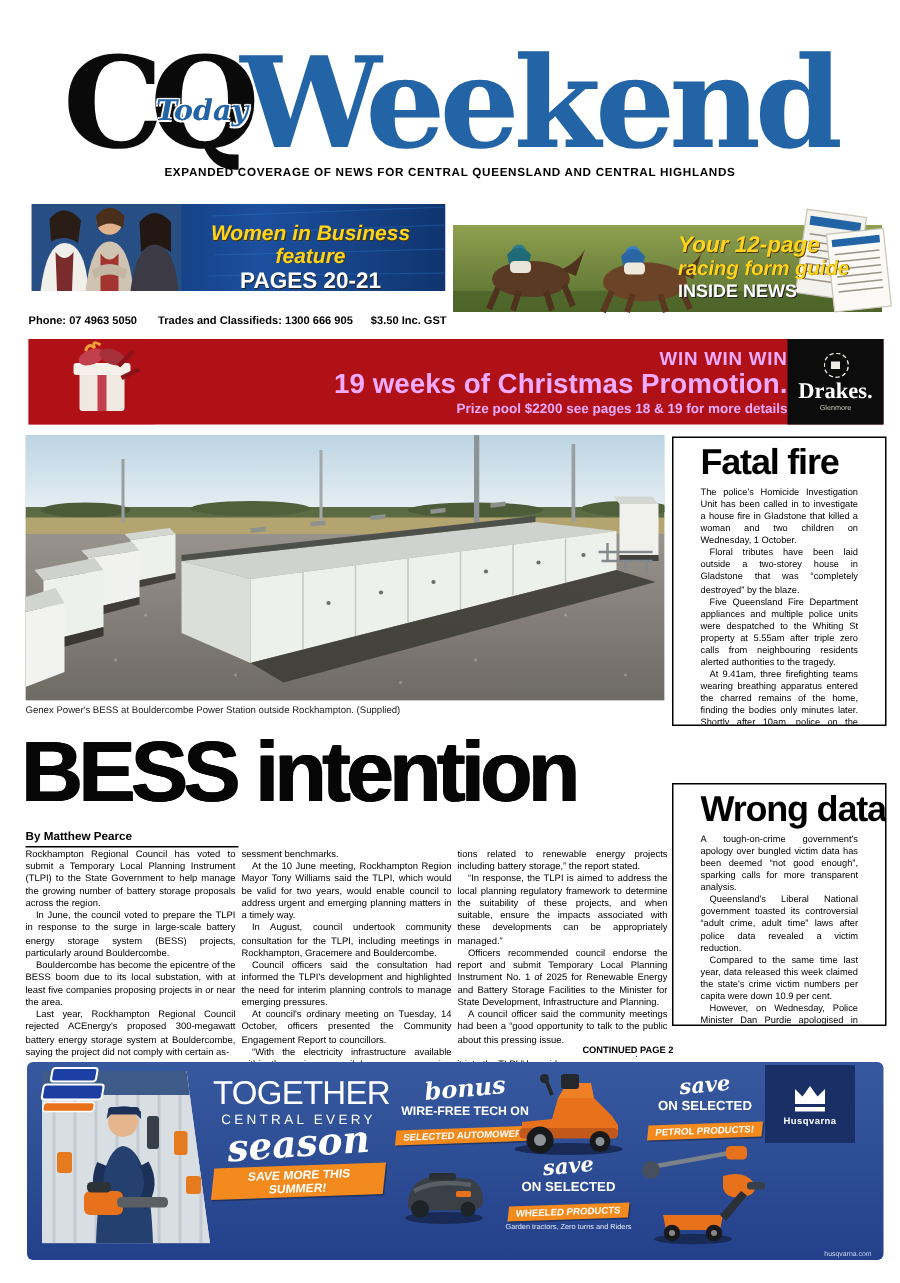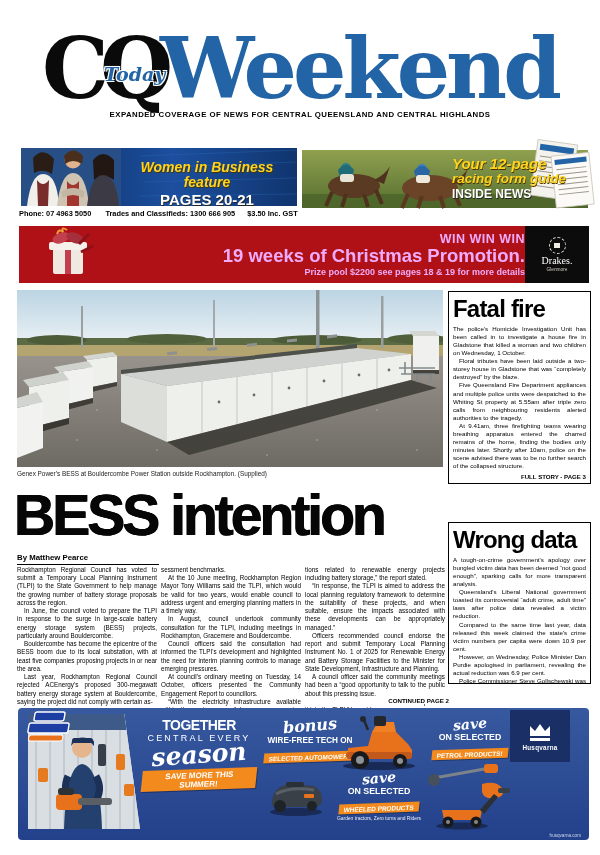--- a/index.html
+++ b/index.html
@@ -12,21 +12,21 @@
   .brand{position:relative;display:inline-block;white-space:nowrap;line-height:.92}
   .brand-cq{font-family:"DejaVu Serif",serif;font-weight:bold;font-size:84px;letter-spacing:-9px;color:#0a0a0a}
   .brand-weekend{font-family:"DejaVu Serif",serif;font-weight:bold;font-size:84px;letter-spacing:-4px;color:#2264a5;margin-left:-4px}
   .brand-today{position:absolute;left:62px;top:36px;font-family:"DejaVu Serif",serif;font-style:italic;font-weight:bold;
     font-size:19px;color:#2264a5;
     text-shadow:-1px -1px 0 #fff,1px -1px 0 #fff,-1px 1px 0 #fff,1px 1px 0 #fff,0 0 2px #fff}
   .tagline{margin-top:3px;font-size:7.8px;font-weight:bold;letter-spacing:.45px}
 
   
   .promo{overflow:visible}
-  .promo-left{left:21px;top:148px;width:276px;height:58px}
+  .promo-left{left:21px;top:136px;width:276px;height:58px}
   .promo-right{left:302px;top:150px;width:286px;height:58px}
   .promo svg{display:block}
   .p-yellow{color:#ffd41d;font-weight:bold;font-style:italic;text-shadow:.6px .6px 0 #4a3300;line-height:1.05}
   .p-white{color:#fff;font-weight:800;text-shadow:.6px .6px 0 #222;line-height:1.05}
   .promo-left .ptext{position:absolute;left:102px;top:12px;width:168px;text-align:center}
   .promo-right .ptext{position:absolute;left:150px;top:6px;width:118px;text-align:left}
 
   
   .infobar{left:19px;top:209px;width:570px;display:flex;font-size:7.4px;font-weight:bold}
   .infobar .l span{margin-right:12px}
@@ -36,54 +36,54 @@
   .win-gift{width:84px;height:57px;flex:none}
   .win-text{flex:1;text-align:right;color:#f0abfc;line-height:1.12}
   .win-l1{font-size:12.5px;font-weight:800;letter-spacing:.5px}
   .win-l2{font-size:18.5px;font-weight:800}
   .win-l3{font-size:9px;font-weight:bold;margin-top:1px}
   .win-drakes{width:64px;height:57px;background:#0c0c0c;flex:none;display:flex;flex-direction:column;
     align-items:center;justify-content:center;color:#fff}
   .drakes-ring{width:15px;height:15px;border:1px dashed #e7e3da;border-radius:50%;display:flex;
     align-items:center;justify-content:center;margin-bottom:2px}
   .drakes-ring i{display:block;width:6px;height:5px;background:#efece4}
-  .drakes-name{font-family:"Liberation Serif",serif;font-size:10px;font-weight:normal;line-height:1}
+  .drakes-name{font-family:"Liberation Serif",serif;font-size:15px;font-weight:bold;line-height:1}
   .drakes-sub{font-size:4.8px;color:#cfcabe;margin-top:1px}
 
   
   .photo{left:17px;top:290px;width:426px;height:177px;background:#cfd8d8}
   .caption{left:17px;top:470px;width:426px;font-size:6.4px;color:#1a1a1a}
   .headline{left:14px;top:487px;width:440px;font-size:57px;font-weight:900;letter-spacing:-3px;line-height:1;
     color:#060606;text-shadow:.6px 0 #060606,-.4px 0 #060606}
   .byline{left:17px;top:553px;width:142px;font-size:7.8px;font-weight:800;
     border-bottom:1.2px solid #000;padding-bottom:1.5px}
   .cols{left:17px;top:566px;width:428px;height:142px;display:flex;gap:4px;overflow:hidden}
   .col{width:140px;font-size:6.3px;line-height:1.31;text-align:justify}
   .col p{margin:0;text-indent:7px}
   .col p:first-child{text-indent:0}
   .continued{left:305px;top:697px;width:140px;text-align:right;font-size:6.2px;font-weight:800;background:#fff;padding-left:4px}
 
   
-  .sidebox{left:448px;width:143px;border:1.3px solid #000;padding:5px 4px 4px;box-sizing:border-box;overflow:hidden;background:#fff}
+  .sidebox{left:448px;width:143px;border:1.3px solid #000;padding:5px 18px 4px;box-sizing:border-box;overflow:hidden;background:#fff}
   .sidebox-1{top:291px;height:193px}
   .sidebox-2{top:522px;height:162px}
   .sidebox h2{margin:0 0 4px;font-size:24px;font-weight:bold;letter-spacing:-.8px;line-height:1;white-space:nowrap}
   .sidebox p{margin:0;font-size:6.2px;line-height:1.3;text-align:justify;text-indent:6px}
   .sidebox p:first-child{text-indent:0}
   .sb-footer{text-align:right;font-size:6.1px;font-weight:800;margin-top:3px}
 
   
   .ad{left:18px;top:708px;width:571px;height:132px;background:linear-gradient(180deg,#37599f,#23418b);
     border-radius:4px;overflow:hidden}
   .ad *{box-sizing:border-box}
   .ad-photo{position:absolute;left:10px;top:6px;width:112px;height:115px;
     clip-path:polygon(0 0,86% 0,100% 100%,0 100%);background:#d9dee3}
   .ad-logo{position:absolute;left:4px;top:0;width:58px;height:44px}
   .ad-together{position:absolute;left:124px;top:10px;width:114px;text-align:center;color:#fff}
-  .tg1{font-size:14px;font-weight:700;letter-spacing:-.5px;line-height:1}
+  .tg1{font-size:22px;font-weight:400;letter-spacing:-.5px;line-height:1}
   .tg2{font-size:9px;letter-spacing:2.2px;margin-top:1px}
   .tg-script{font-family:"DejaVu Serif",serif;font-style:italic;font-weight:bold;font-size:25px;line-height:.9;
     transform:rotate(-4deg);margin-top:1px}
   .tag{display:inline-block;background:#f28a1e;color:#fff;font-weight:800;padding:1.5px 5px;
     transform:skewX(-8deg) rotate(-2deg);box-shadow:1px 1px 0 rgba(0,0,0,.3)}
   .tg-tag{font-size:8px;margin-top:2px}
   .ad-bonus{position:absolute;left:240px;top:8px;width:104px;text-align:center;color:#fff}
   .bn-script{font-family:"DejaVu Serif",serif;font-style:italic;font-weight:bold;font-size:16px;transform:rotate(-5deg)}
   .bn-line{font-size:8.2px;font-weight:800;margin-top:1px}
   .bn-tag{font-size:6.4px;margin-top:2px}

